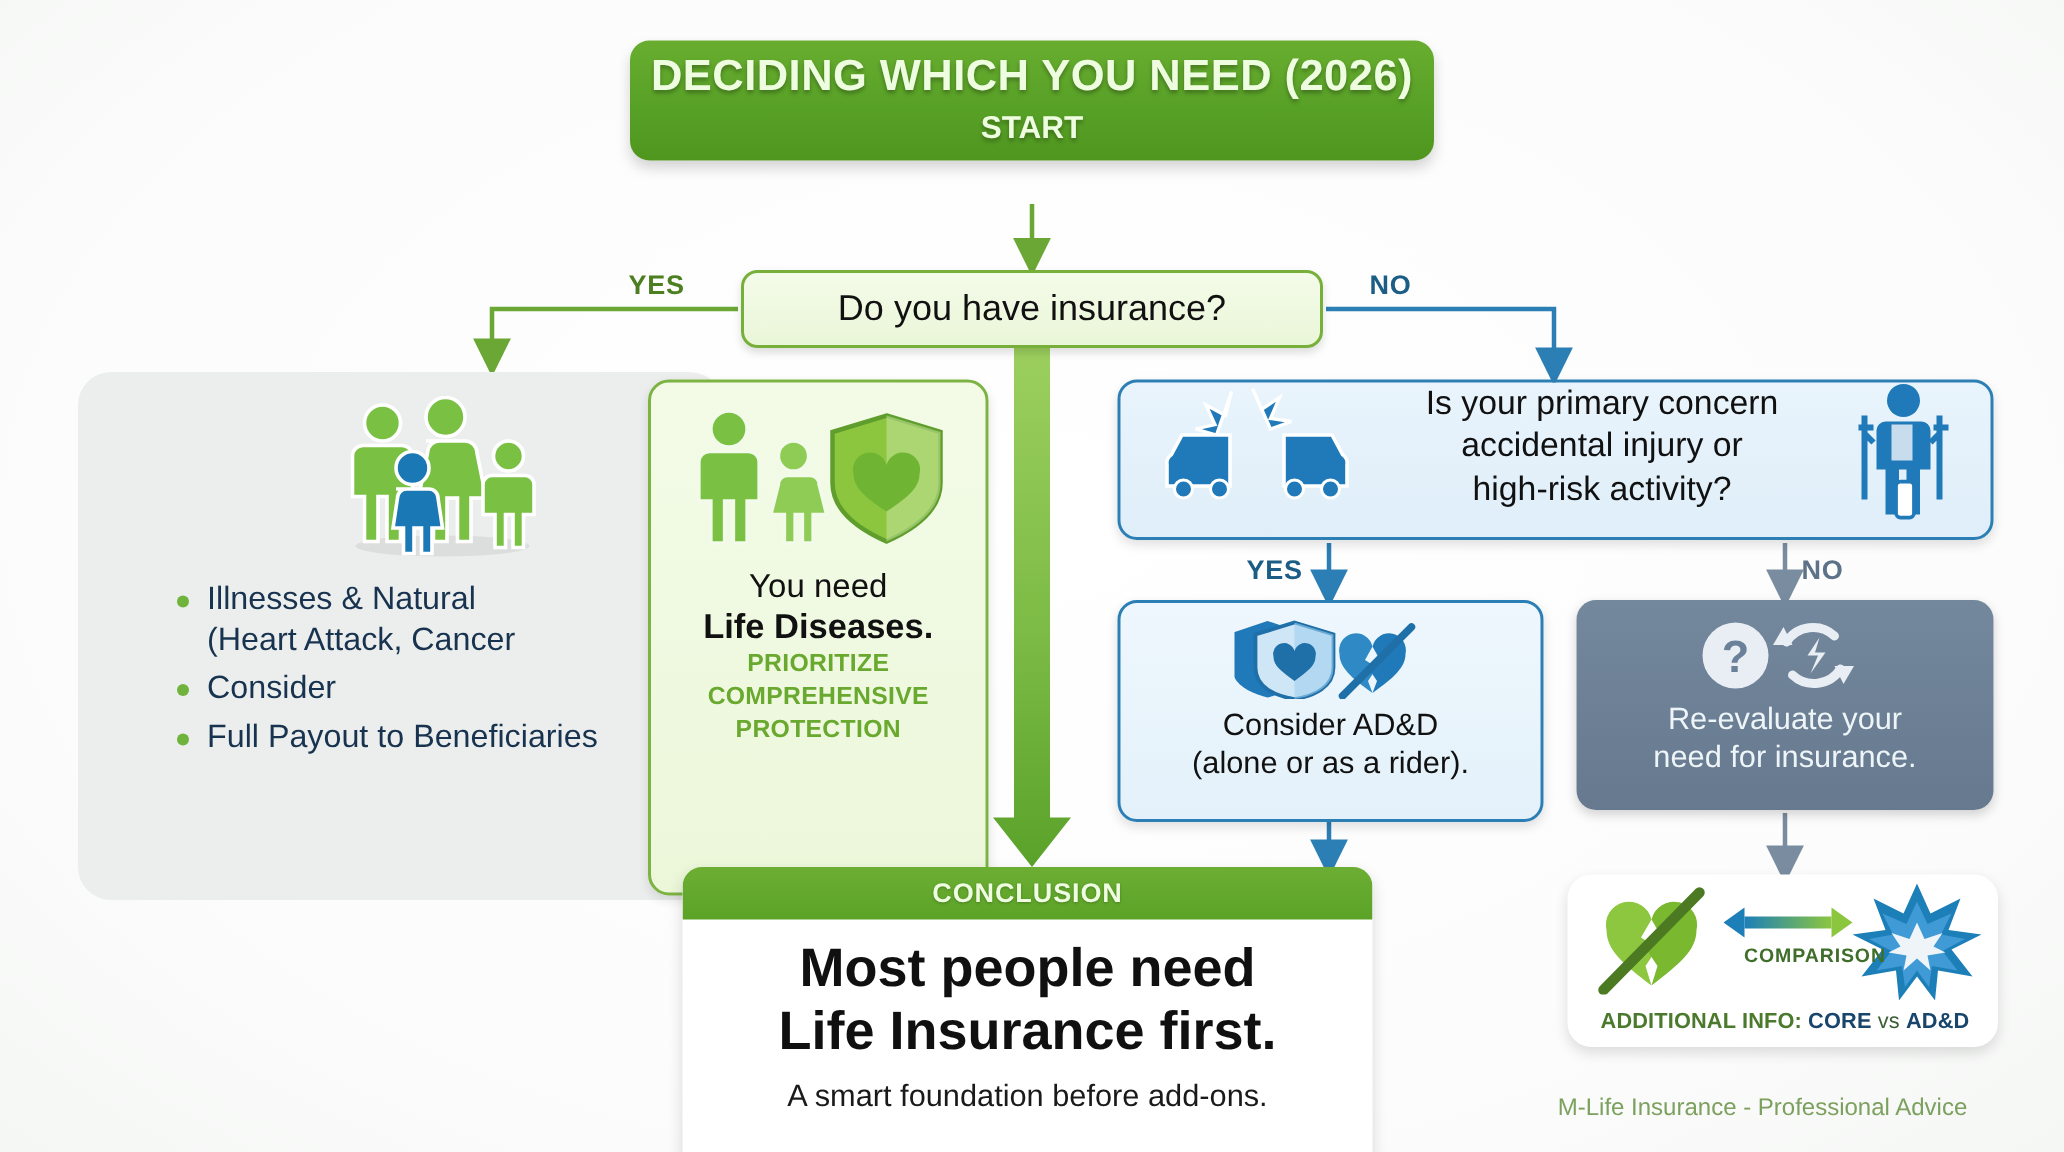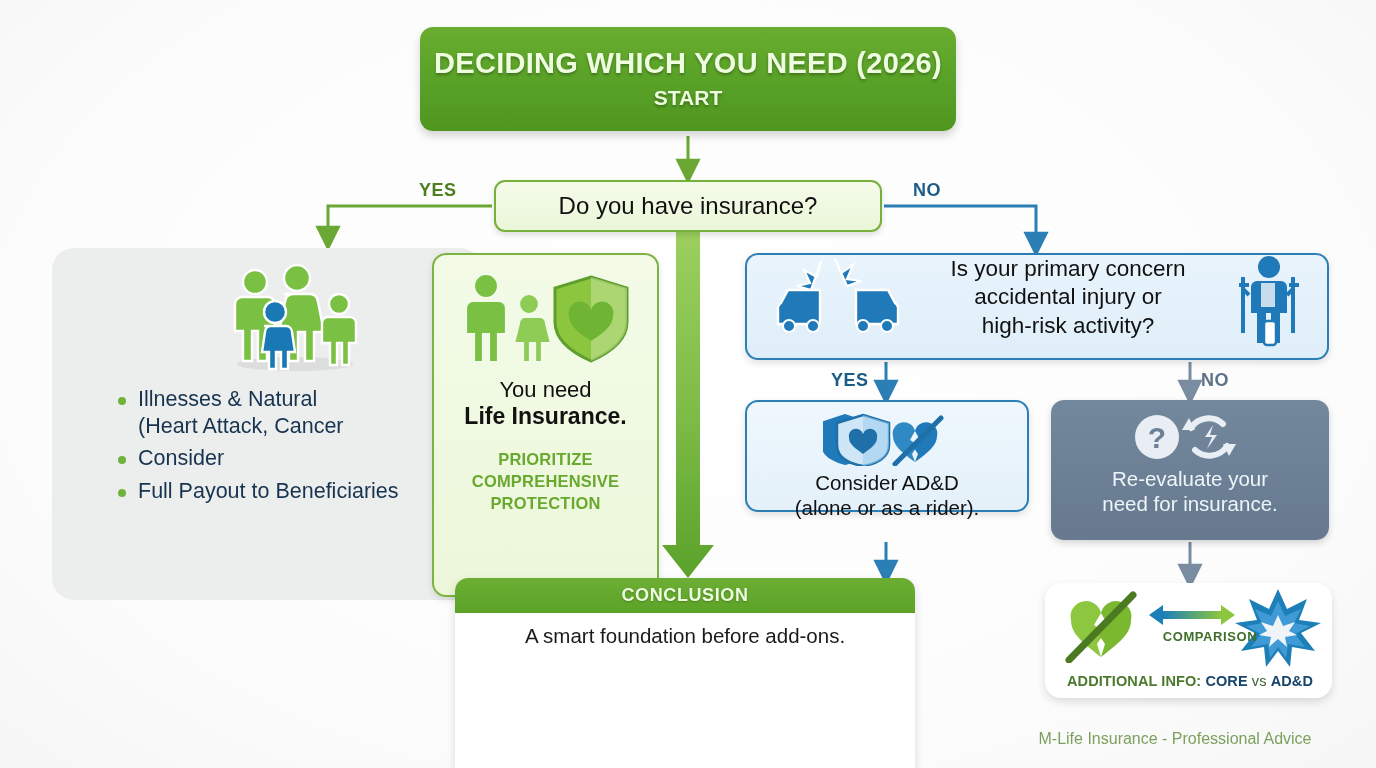--- a/index.html
+++ b/index.html
@@ -10,21 +10,21 @@
     position:relative;
   }
   #stage{position:absolute;inset:0;
     background:
       radial-gradient(ellipse 1100px 700px at 50% 45%, #ffffff 0%, #fbfcfb 60%, #f2f4f2 100%);
   }
   .card{position:absolute;box-sizing:border-box;}
 
   
   #title-box{
-    left:420px;top:27px;width:536px;height:104px;border-radius:13px;
+    left:420px;top:27px;width:536px;height:80px;border-radius:13px;
     background:linear-gradient(180deg,#68ad2f 0%,#58a127 55%,#4f961f 100%);
     box-shadow:0 5px 9px rgba(0,0,0,.17);
     display:flex;flex-direction:column;align-items:center;justify-content:center;
     color:#eefde0;
   }
   #title-box .t1{font-size:29px;font-weight:bold;letter-spacing:.3px;
     text-shadow:0 2px 3px rgba(0,0,0,.30);line-height:1.05;}
   #title-box .t2{font-size:21px;font-weight:bold;margin-top:8px;
     text-shadow:0 2px 3px rgba(0,0,0,.30);}
 
@@ -57,36 +57,36 @@
   
   #life-card{
     left:432px;top:253px;width:227px;height:344px;border-radius:14px;
     background:linear-gradient(180deg,#f3fbe7 0%,#ecf7da 100%);
     border:2px solid #7cb342;
     box-shadow:0 3px 7px rgba(0,0,0,.11);
     text-align:center;
   }
   #life-card .ln1{font-size:22px;color:#111;margin-top:6px;}
   #life-card .ln2{font-size:23px;color:#111;font-weight:bold;line-height:1.15;}
-  #life-card .tagline{margin-top:20px;font-size:16.5px;font-weight:bold;color:#6aa92f;
+  #life-card .tagline{margin-top:2px;font-size:16.5px;font-weight:bold;color:#6aa92f;
     line-height:1.32;letter-spacing:.2px;}
 
   
   #blue-q{
     left:745px;top:253px;width:584px;height:107px;border-radius:13px;
     background:linear-gradient(180deg,#e9f4fc 0%,#dfeef9 100%);
     border:2px solid #2b7fb5;
     box-shadow:0 3px 7px rgba(0,0,0,.12);
     display:flex;align-items:flex-start;
   }
   #blue-q .qtext{flex:1;text-align:center;font-size:22.5px;color:#111;line-height:1.26;}
 
   
   #add-box{
-    left:745px;top:400px;width:284px;height:112px;border-radius:13px;
+    left:745px;top:400px;width:284px;height:148px;border-radius:13px;
     background:linear-gradient(180deg,#eef7fd 0%,#e4f1fa 100%);
     border:2px solid #2b7fb5;
     box-shadow:0 3px 7px rgba(0,0,0,.12);
     text-align:center;
   }
   #add-box .atext{font-size:20.5px;color:#111;line-height:1.22;}
 
   
   #reeval-box{
     left:1051px;top:400px;width:278px;height:140px;border-radius:13px;
@@ -238,21 +238,21 @@
       <g fill="#8fcc55" stroke="#f2faea" stroke-width="2.2">
         <circle cx="78" cy="33" r="10"></circle>
         <path d="M67,46 h22 a6,6 0 0 1 6,6 l5,20 h-9 v19 h-7 v-19 h-5 v19 h-7 v-19 h-9 l5,-20 a6,6 0 0 1 6,-6 z"></path>
       </g>
 
       <path d="M140,6 L176,17 V51 C176,70 158,82 140,90 C122,82 104,70 104,51 V17 Z" fill="#8cc63f" stroke="#5f9e2c" stroke-width="3"></path>
       <path d="M140,6 L176,17 V51 C176,70 158,82 140,90 Z" fill="#c4e39a" opacity=".55"></path>
       <path d="M140,70 C128,62 118,55 118,45 a10,10 0 0 1 22,-6 a10,10 0 0 1 22,6 c0,10 -10,17 -22,25 z" fill="#6fb533"></path>
     </svg>
     <div class="ln1">You need</div>
-    <div class="ln2">Life Insurance.</div>
+    <div class="ln2">Life Diseases.</div>
     <div class="tagline">
       <div>PRIORITIZE</div>
       <div>COMPREHENSIVE</div>
       <div>PROTECTION</div>
     </div>
   </div>
 
   <div id="blue-q" class="card">
     <svg style="margin-left:26px;" width="130" height="86" viewBox="0 0 130 86">
       <g fill="#2079b8" stroke="#ffffff" stroke-width="2.2">
@@ -321,20 +321,24 @@
       <path d="M82,13 l-8,12 h7 l-5,12 l10,-14 h-7 z" fill="#e8eef3"></path>
     </svg>
     <div class="rtext">
       <div>Re-evaluate your</div>
       <div>need for insurance.</div>
     </div>
   </div>
 
   <div id="conclusion" class="card">
     <div class="chead">CONCLUSION</div>
+    <div class="cmain">
+      <div>Most people need</div>
+      <div>Life Insurance first.</div>
+    </div>
     <div class="csub">A smart foundation before add-ons.</div>
   </div>
 
   <div id="cmp-card" class="card">
     <svg style="position:absolute;left:12px;top:8px;" width="92" height="72" viewBox="0 0 92 72">
       <path d="M44,66 C26,52 14,43 14,29 a15,15 0 0 1 30,-7 l-7,12 l11,7 l-8,12 z" fill="#8dc63f"></path>
       <path d="M44,66 C62,52 74,43 74,29 a15,15 0 0 0 -30,-7 l7,12 l-11,7 l8,12 z" fill="#7ab82f"></path>
       <path d="M12,69 L76,4" stroke="#4b7a22" stroke-width="7" stroke-linecap="round"></path>
     </svg>
 

